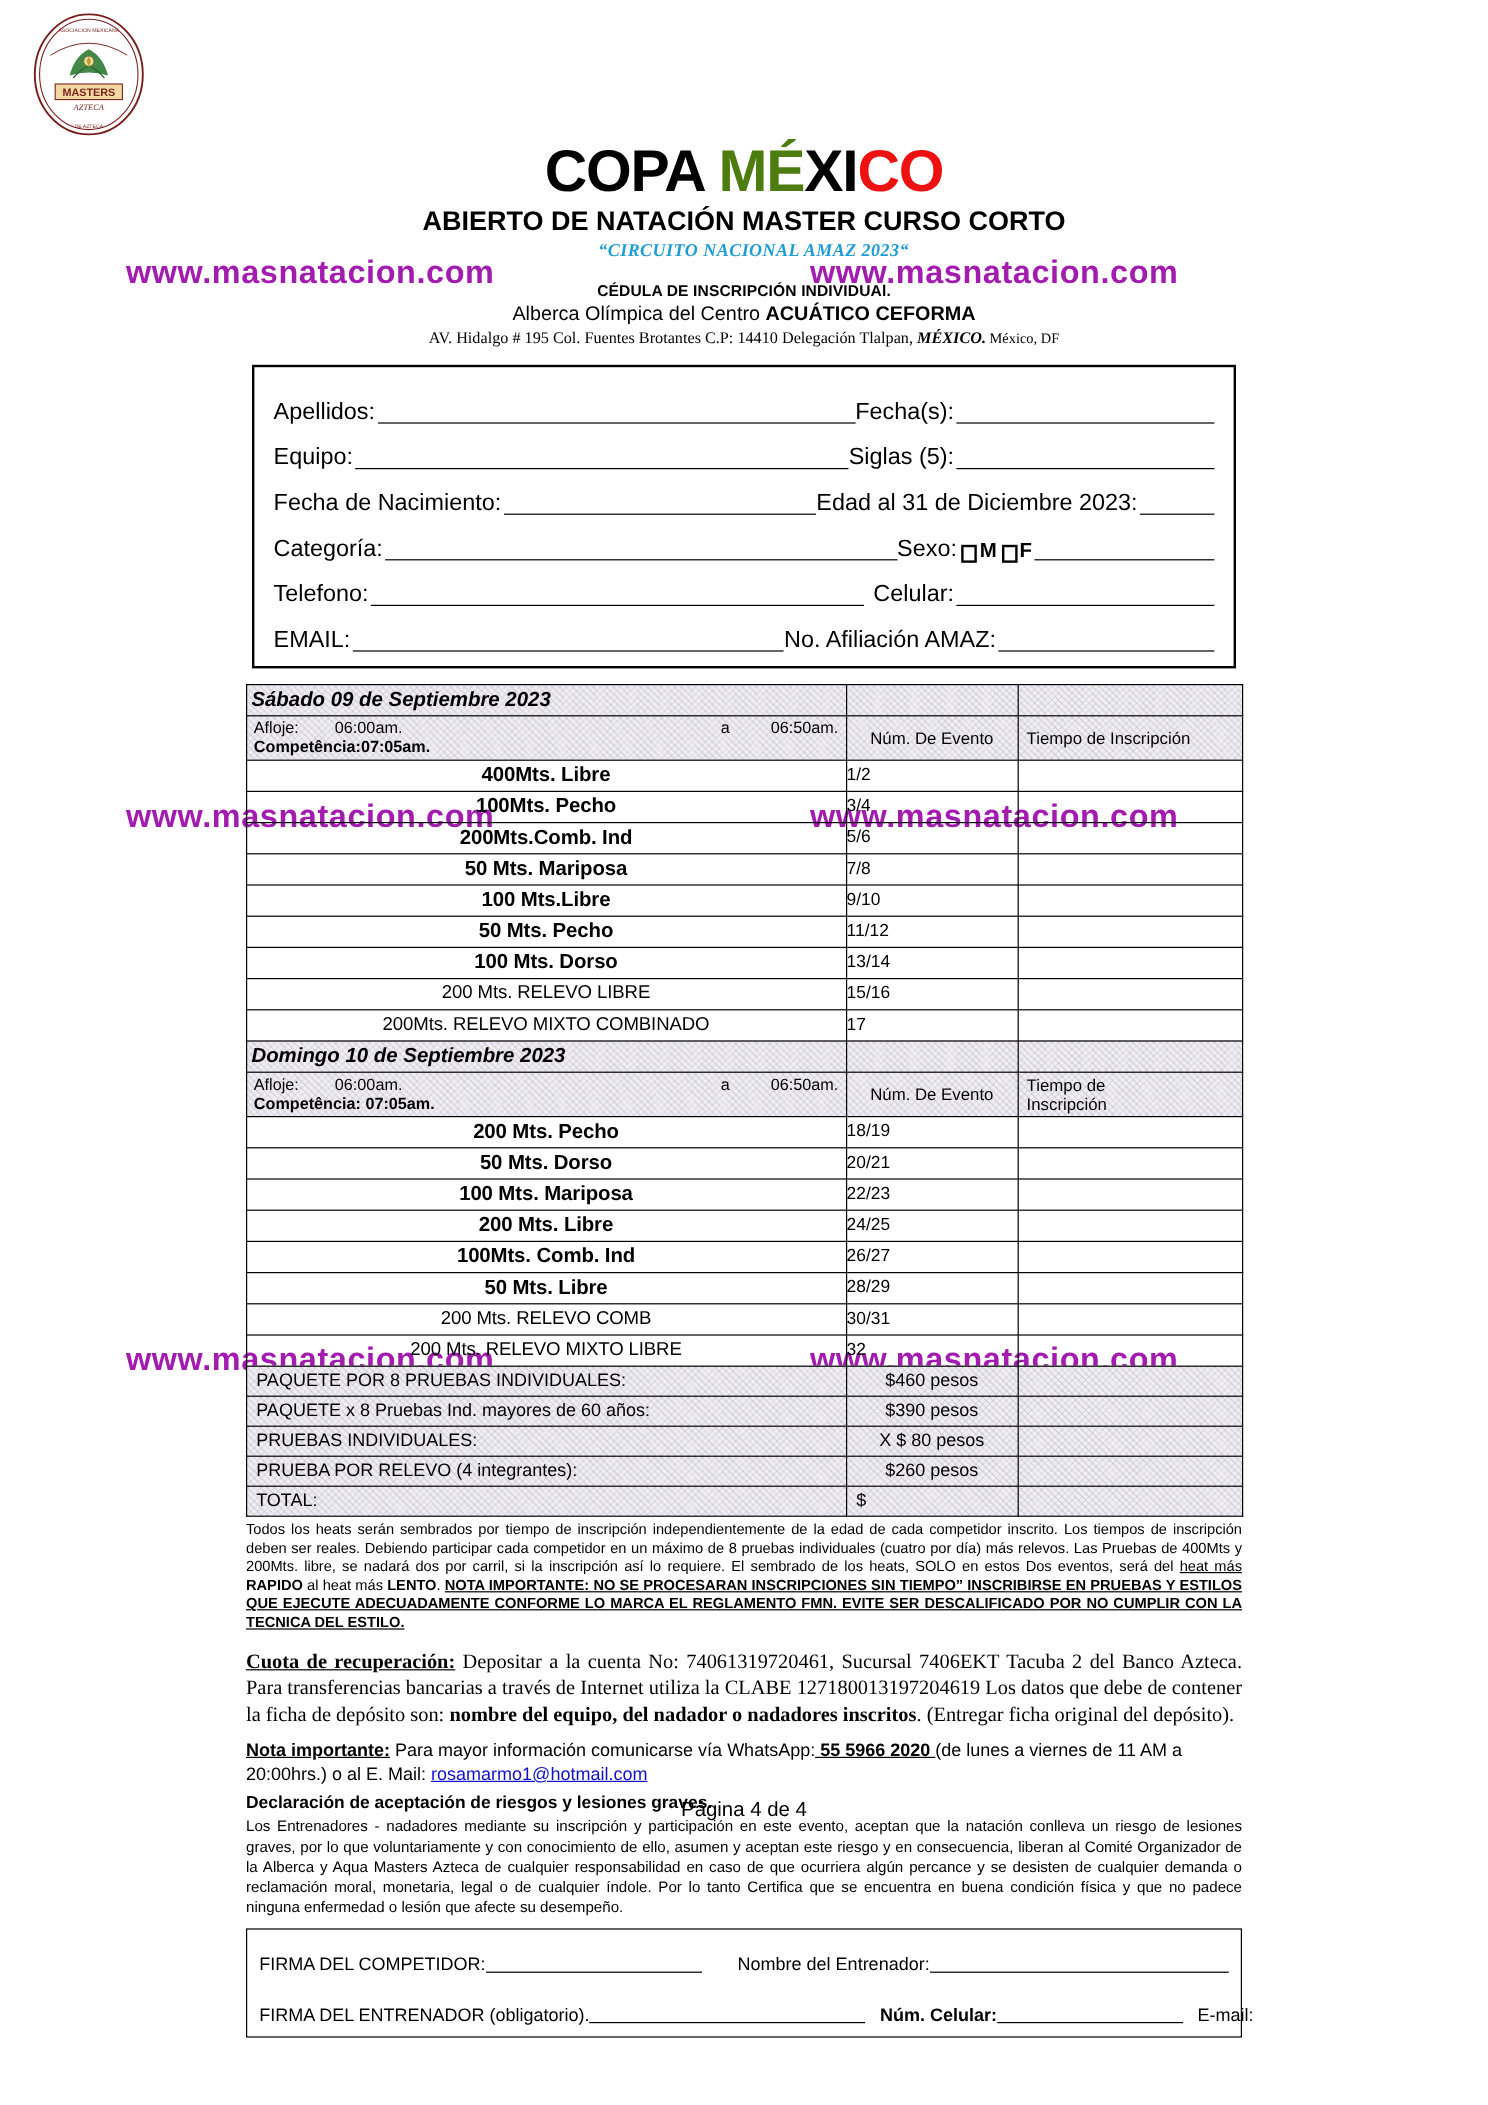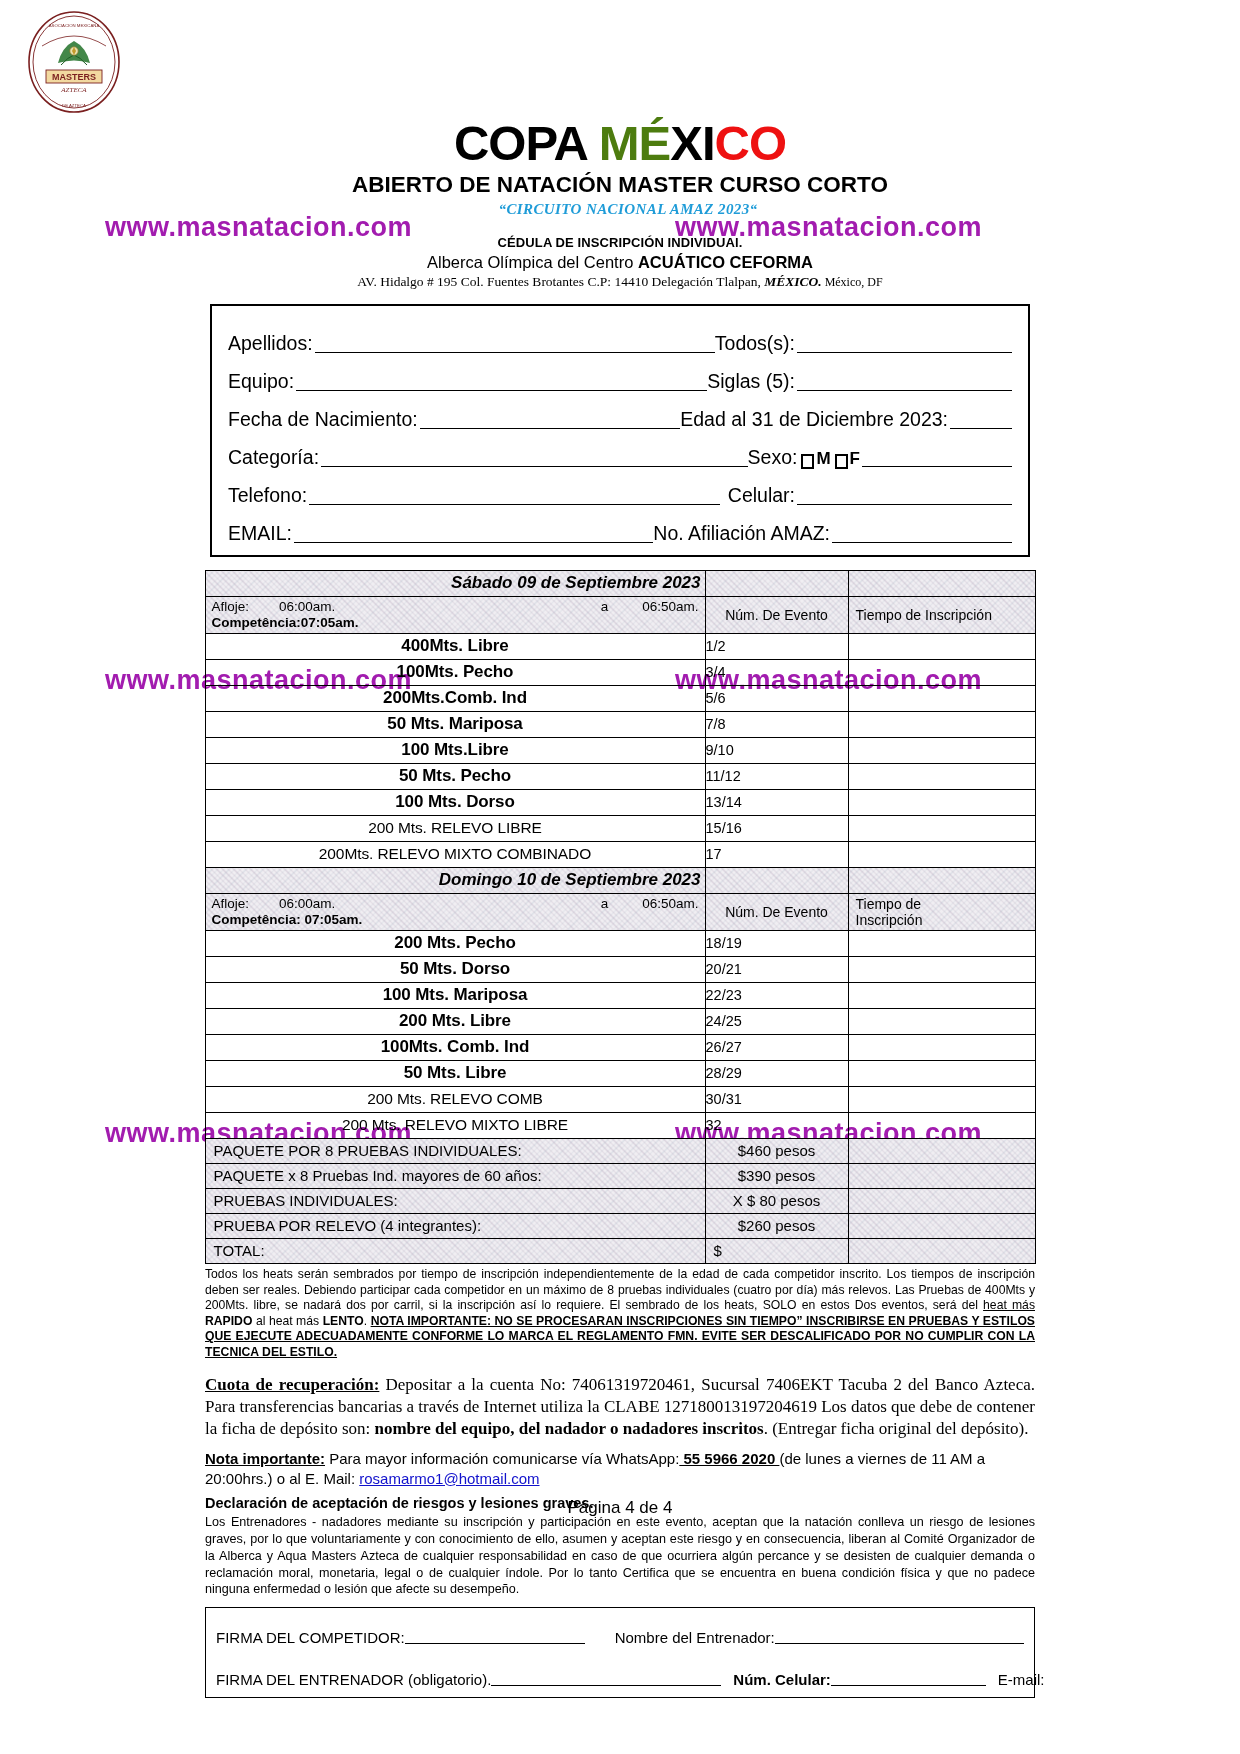--- a/index.html
+++ b/index.html
@@ -155,21 +155,21 @@
   .hatch {
     background-color: #f0eef2;
     background-image:
       repeating-linear-gradient(45deg, rgba(170,150,175,.30) 0 1px, transparent 1px 4px),
       repeating-linear-gradient(-45deg, rgba(150,170,190,.22) 0 1px, transparent 1px 4px);
   }
   .daybanner {
     font-style: italic;
     font-weight: 700;
     font-size: 17px;
-    text-align: right;
+    text-align: left;
     padding: 2px 4px 3px 4px !important;
   }
   .schedcell { font-size: 13.5px; padding: 2px 6px 3px 6px !important; }
   .schedline1 { display: flex; justify-content: space-between; }
   .schedline1 span:nth-child(1) { flex: 0 0 auto; }
   .schedline1 span:nth-child(2) { margin-left: 30px; }
   .schedline1 span:nth-child(3) { margin-left: auto; margin-right: 34px; }
   .schedline1 span:nth-child(4) { }
   .schedline2 { font-weight: 700; font-size: 13.5px; margin-top: 1px; }
   .hdr-mid { font-size: 14px; text-align: center; }
@@ -334,21 +334,21 @@
     <p class="title-cedula">CÉDULA DE INSCRIPCIÓN INDIVIDUAl.</p>
     <p class="title-venue"><span>Alberca Olímpica del Centro </span><b>ACUÁTICO CEFORMA</b></p>
     <p class="title-address"><span>AV. Hidalgo # 195 Col. Fuentes Brotantes C.P: 14410 Delegación Tlalpan, </span><i>MÉXICO.</i><span class="small"> México, DF</span></p>
   </div>
 
   <div class="formbox">
 
     <div class="frow">
       <span class="flabel">Apellidos:</span>
       <span class="fline"></span>
-      <span class="flabel">Todos(s):</span>
+      <span class="flabel">Fecha(s):</span>
       <span class="fline fixed-b"></span>
     </div>
 
     <div class="frow">
       <span class="flabel">Equipo:</span>
       <span class="fline"></span>
       <span class="flabel">Siglas (5):</span>
       <span class="fline fixed-b"></span>
     </div>
 

